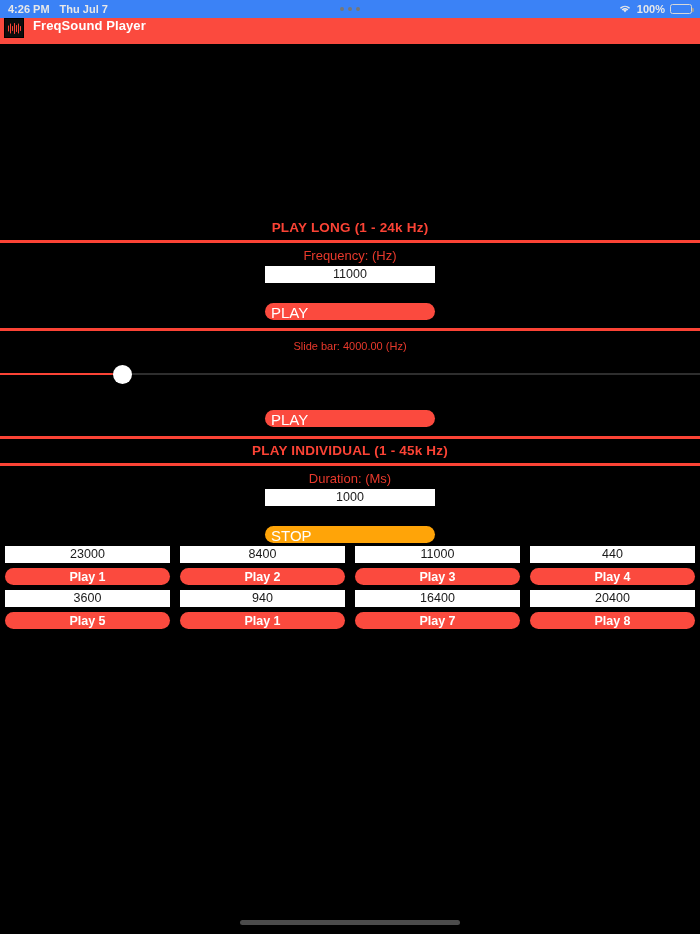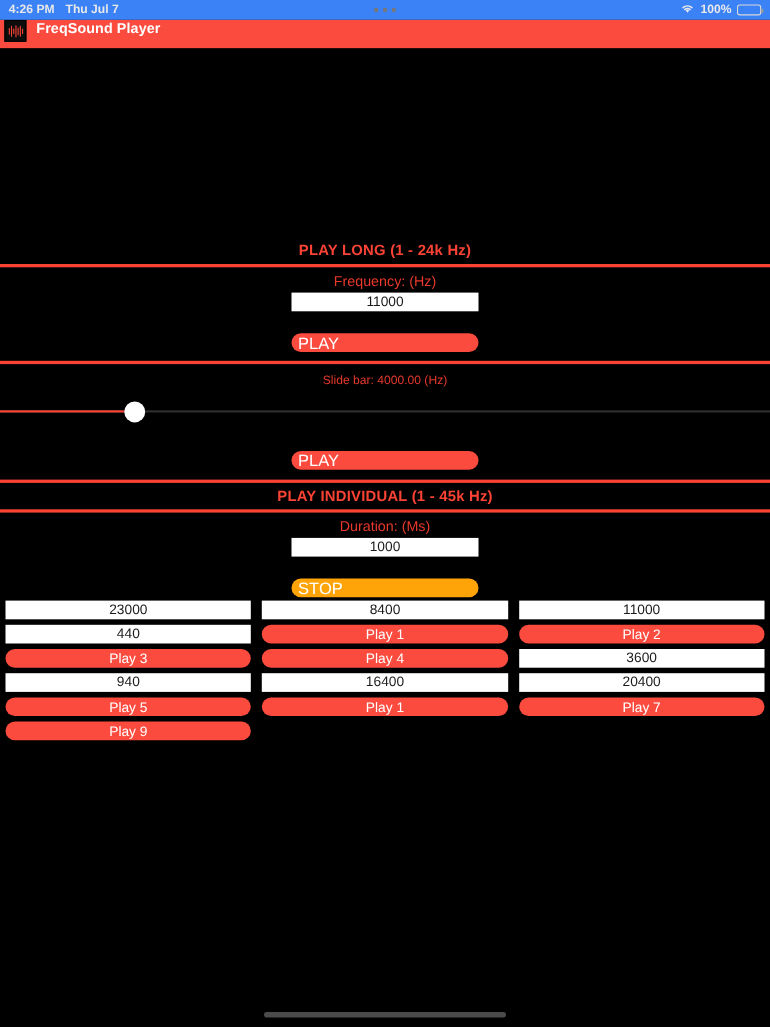--- a/index.html
+++ b/index.html
@@ -211,21 +211,21 @@
     height: 19px;
     border-radius: 50%;
     background: #ffffff;
     box-shadow: 0 0 2px rgba(0,0,0,0.6);
     cursor: pointer;
   }
 
   
   .grid {
     display: grid;
-    grid-template-columns: repeat(3, 1fr);
+    grid-template-columns: repeat(4, 1fr);
     column-gap: 10px;
     row-gap: 5px;
     padding: 3px 5px 0 5px;
     box-sizing: border-box;
   }
   .cell-input {
     height: 17px;
     background: #ffffff;
     color: #1a1a1a;
     font-size: 12.5px;
@@ -242,20 +242,21 @@
     background: #fb4a3e;
     color: #ffffff;
     font-size: 12.5px;
     text-align: center;
     line-height: 17px;
     border: 0;
     box-sizing: border-box;
     width: 100%;
     display: block;
     cursor: pointer;
+    font-weight: bold;
   }
 
   
   .home-indicator {
     position: absolute;
     bottom: 9px;
     left: 50%;
     transform: translateX(-50%);
     width: 220px;
     height: 5px;
@@ -362,17 +363,17 @@
     <button class="cell-button">Play 4</button>
 
     <input class="cell-input" type="text" value="3600" style="">
     <input class="cell-input" type="text" value="940" style="">
     <input class="cell-input" type="text" value="16400" style="">
     <input class="cell-input" type="text" value="20400" style="">
 
     <button class="cell-button">Play 5</button>
     <button class="cell-button">Play 1</button>
     <button class="cell-button">Play 7</button>
-    <button class="cell-button">Play 9</button>
+    <button class="cell-button">Play 8</button>
   </div>
 
   <div class="home-indicator"></div>
 </div>
 
 </body></html>

